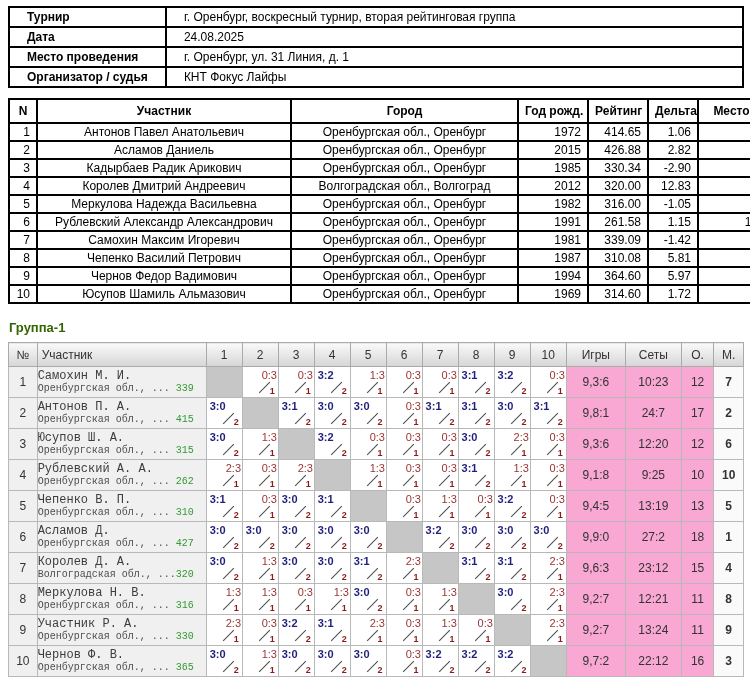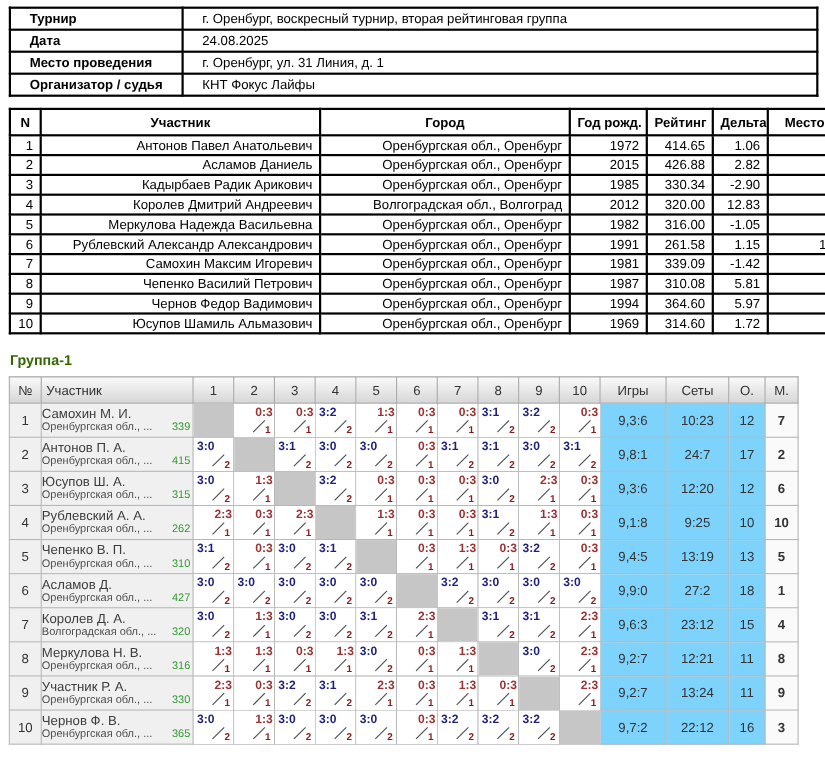--- a/index.html
+++ b/index.html
@@ -27,21 +27,21 @@
   }
   table.info th{width:142px;font-weight:bold;}
   
   table.plist{border-collapse:collapse;width:737px;margin-bottom:16px;table-layout:fixed;}
   table.plist th,table.plist td{
     border:2px solid #000;font-size:12px;padding:1px 6px;height:18px;
     vertical-align:middle;white-space:nowrap;overflow:hidden;
   }
   table.plist th{font-weight:bold;text-align:center;height:24px;}
   table.plist td.c-num{text-align:right;}
-  table.plist td.c-name,table.plist td.c-city{text-align:right;}
+  table.plist td.c-name,table.plist td.c-city{text-align:center;}
   table.plist td.c-year,table.plist td.c-rating,
   table.plist td.c-delta,table.plist td.c-place{text-align:right;}
   .cw-num{width:28px}.cw-name{width:254px}.cw-city{width:227px}
   .cw-year{width:70px}.cw-rating{width:60px}.cw-delta{width:50px}.cw-place{width:67px}
   
   .group-title{
     color:var(--grouptitle);font-weight:bold;font-size:13px;
     margin:2px 0 7px 1px;
   }
   
@@ -52,40 +52,40 @@
     height:24px;padding:0 4px;white-space:nowrap;
   }
   table.gtable th.h-name{text-align:left;}
   table.gtable td{
     border:1px solid var(--silver);height:31px;padding:0;
     vertical-align:middle;font-size:12px;color:#333;
   }
   .w-num{width:29px}.w-name{width:138px}.w-col{width:37px}
   .w-games{width:60px}.w-sets{width:57px}.w-pts{width:33px}.w-place{width:30px}
   td.pnum{background:#f0f0f0;text-align:center;color:#333;}
-  td.pname{background:#f0f0f0;padding:2px 4px 1px 5px;}
+  td.pname{background:#f0f0f0;padding:2px 4px 1px 5px;font-family:Liberation Mono, monospace;}
   td.pname .nm{font-size:12px;color:#3d3d3d;line-height:14px;white-space:nowrap;}
   td.pname .sub{
     display:flex;justify-content:space-between;align-items:flex-start;
     font-size:10px;color:#4d4d4d;line-height:12px;white-space:nowrap;
   }
-  td.pname .sub .rat{color:var(--rating);padding-right:2px;}
+  td.pname .sub .rat{color:var(--rating);padding-right:12px;}
   td.mcell{position:relative;background:#fff;}
   td.mcell.self{background:var(--selfcell);}
   td.mcell .sc{position:absolute;top:2px;left:3px;font-size:11px;letter-spacing:0px;}
   td.mcell .sc.win{color:var(--win);font-weight:bold;}
-  td.mcell .sc.loss{color:var(--loss);font-weight:bold;padding-left:16px;}
+  td.mcell .sc.loss{color:var(--loss);font-weight:normal;padding-left:16px;}
   td.mcell .sl{
     position:absolute;width:15px;height:1px;background:#4a4a4a;
     right:6px;bottom:9px;transform:rotate(-45deg);
   }
   td.mcell .pt{
     position:absolute;right:3px;bottom:1px;font-size:9px;font-weight:bold;color:var(--pts);
   }
-  td.stat{background:#7dd3fc;text-align:center;}
+  td.stat{background:#f9a8d4;text-align:center;}
   td.mplace{background:#fafafa;text-align:center;font-size:13px;font-weight:bold;color:var(--place);}
 </style>
 </head>
 <body>
 
 <table class="info">
   <tbody>
       <tr>
         <th>Турнир</th>
         <td>г. Оренбург, воскресный турнир, вторая рейтинговая группа</td>

